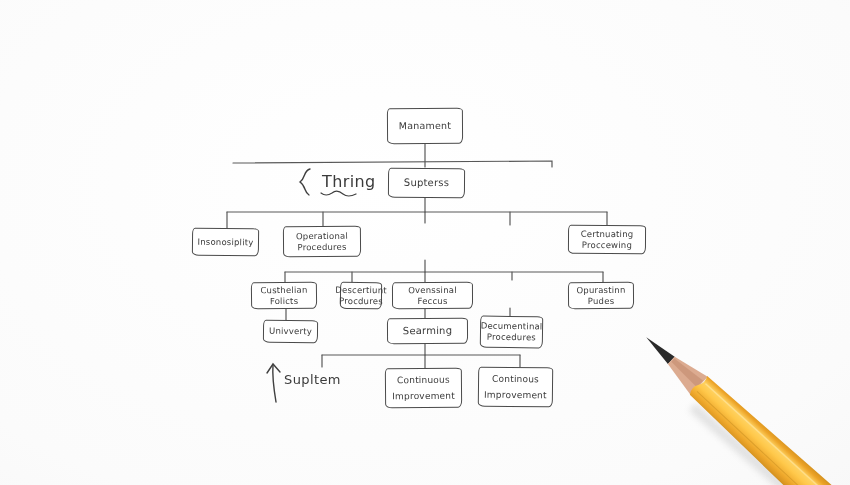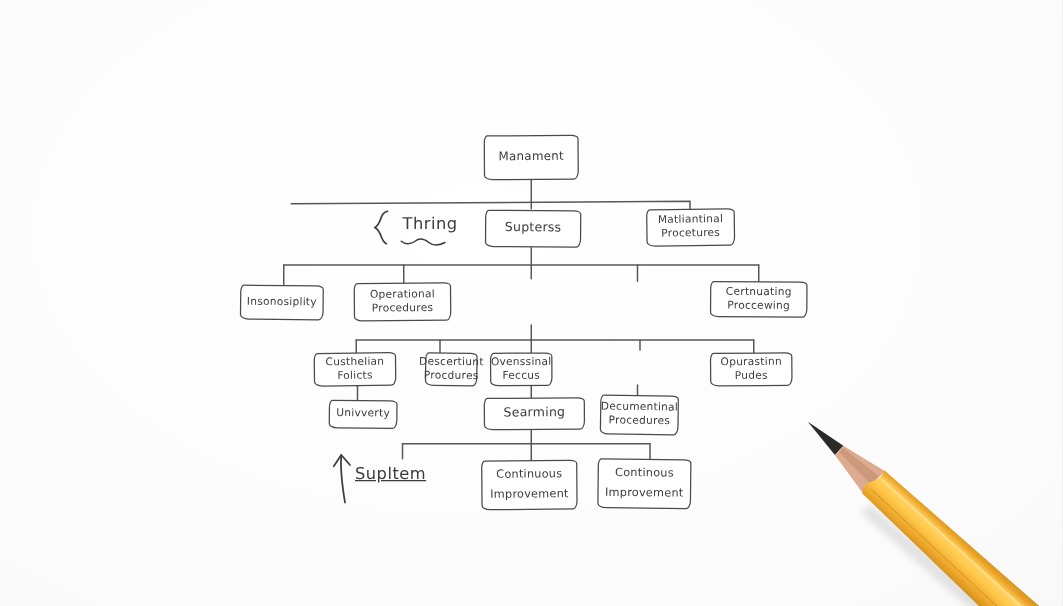--- a/index.html
+++ b/index.html
@@ -56,36 +56,35 @@
     <path d="M310,169 C303,171 306,178 300,182 C306,186 304,192 309,195" stroke="#3f3f3f" stroke-width="1.4" fill="none" stroke-linecap="round"></path>
     <path d="M321,193 q5,4 11,0 q5,-4 11,1 q5,4 13,0" stroke="#3f3f3f" stroke-width="1.2" fill="none" stroke-linecap="round"></path>
     <g stroke="#3f3f3f" stroke-width="1.4" fill="none" stroke-linecap="round">
       <path d="M276,402 C274,390 272,378 273,365"></path>
       <path d="M267,373 L273,364 L280,372"></path>
     </g>
   </svg>
 
   <div class="node md" style="left:387px;top:108px;width:76px;height:36px;transform:rotate(-0.4deg)">Manament</div>
   <div class="node lg" style="left:388px;top:168px;width:77px;height:30px;transform:rotate(0.4deg)">Supterss</div>
-  <div class="node" style="left:517px;top:167px;width:71px;height:30px;transform:rotate(-0.8deg)">Matliantinal Procetures</div>
   <div class="node" style="left:283px;top:226px;width:78px;height:31px;transform:rotate(-0.5deg)">Operational Procedures</div>
   <div class="node" style="left:192px;top:228px;width:67px;height:28px;transform:rotate(0.6deg)">Insonosiplity</div>
   <div class="node" style="left:568px;top:225px;width:78px;height:29px;transform:rotate(0.3deg)">Certnuating Proccewing</div>
   <div class="node" style="left:251px;top:282px;width:66px;height:27px;transform:rotate(-0.7deg)">Custhelian Folicts</div>
   <div class="node" style="left:340px;top:282px;width:42px;height:27px;transform:rotate(0.5deg)">Descertiunt Procdures</div>
-  <div class="node" style="left:392px;top:282px;width:50px;height:27px;transform:rotate(-0.3deg)">Ovenssinal Feccus</div>
+  <div class="node" style="left:392px;top:282px;width:81px;height:27px;transform:rotate(-0.3deg)">Ovenssinal Feccus</div>
   <div class="node" style="left:568px;top:282px;width:66px;height:27px;transform:rotate(-0.5deg)">Opurastinn Pudes</div>
   <div class="node" style="left:263px;top:320px;width:55px;height:23px;transform:rotate(0.6deg)">Univverty</div>
   <div class="node lg" style="left:387px;top:318px;width:81px;height:26px;transform:rotate(-0.4deg)">Searming</div>
   <div class="node" style="left:480px;top:316px;width:63px;height:32px;transform:rotate(0.8deg)">Decumentinal Procedures</div>
   <div class="node tall" style="left:385px;top:368px;width:77px;height:40px;transform:rotate(-0.5deg)">Continuous Improvement</div>
   <div class="node tall" style="left:478px;top:367px;width:75px;height:40px;transform:rotate(0.6deg)">Continous Improvement</div>
 
-  <span class="hand" style="left:322px;top:172px;font-size:13px;">Thring</span>
-  <span class="hand" style="left:284px;top:372px;font-size:13px;text-decoration:underline;">Supltem</span>
+  <span class="hand" style="left:322px;top:172px;font-size:16px;">Thring</span>
+  <span class="hand" style="left:284px;top:372px;font-size:13px;">Supltem</span>
 
   <svg class="overlay" viewBox="0 0 850 485">
     <defs>
       <linearGradient id="pg" gradientUnits="userSpaceOnUse" x1="-17" y1="0" x2="17" y2="0">
         <stop offset="0" stop-color="#cd8c1d"></stop>
         <stop offset="0.22" stop-color="#eda62a"></stop>
         <stop offset="0.5" stop-color="#ffc84a"></stop>
         <stop offset="0.68" stop-color="#ffd261"></stop>
         <stop offset="0.85" stop-color="#eca327"></stop>
         <stop offset="1" stop-color="#d3911f"></stop>

